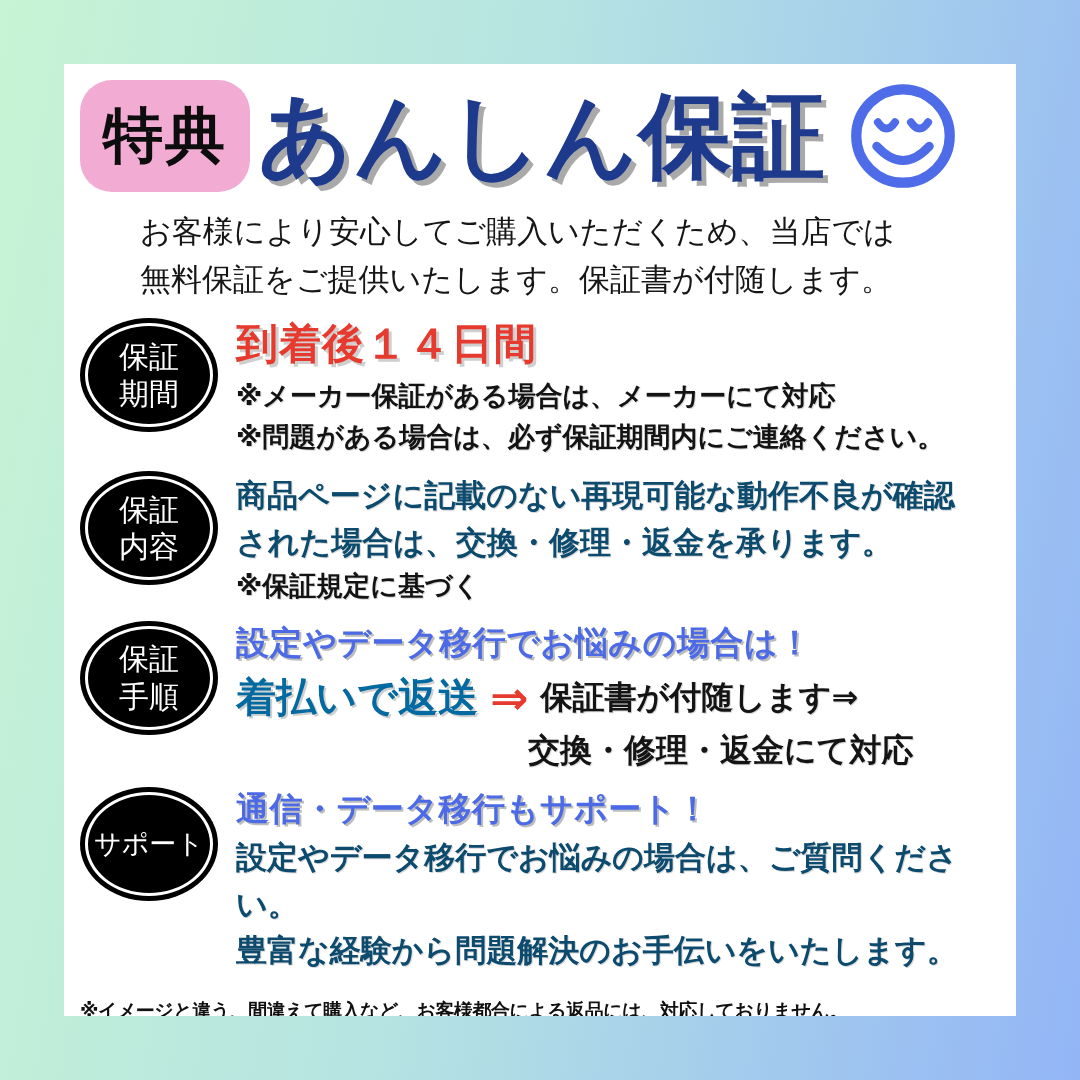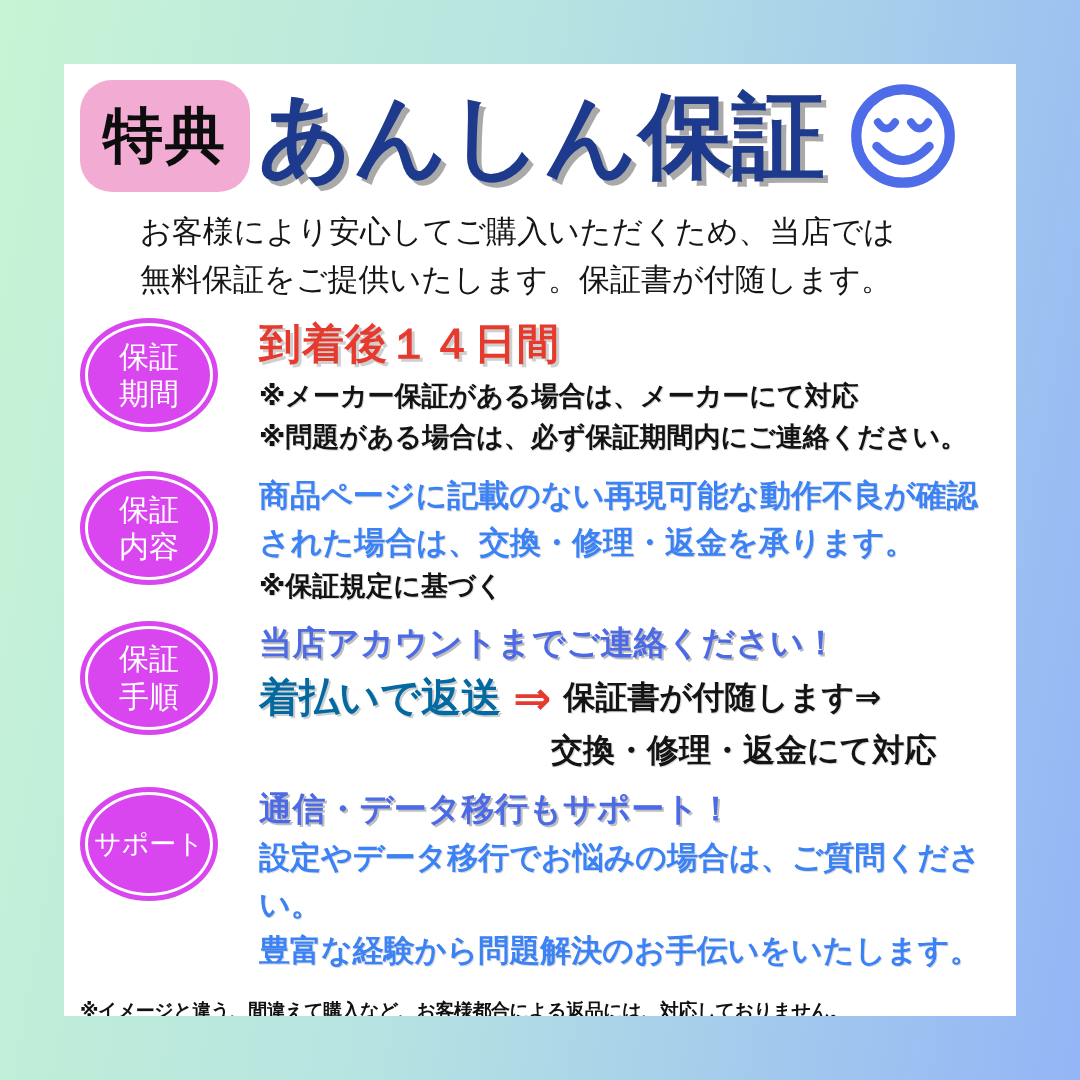--- a/index.html
+++ b/index.html
@@ -27,39 +27,39 @@
   }
   .smiley { width:114px; height:114px; margin-left:auto; margin-right:30px; flex:0 0 auto; }
   
   .intro {
     margin:14px 0 0 60px; font-size:31px; line-height:1.55; color:#161616;
     font-weight:500; flex:0 0 auto;
   }
   
   .section { display:flex; gap:18px; margin-top:14px; flex:0 0 auto; }
   .ellipse {
-    flex:0 0 138px; height:114px; background:#d946ef; border-radius:50%;
+    flex:0 0 138px; height:114px; background:#000000; border-radius:50%;
     position:relative; display:flex; flex-direction:column;
     align-items:center; justify-content:center; color:#fff;
     font-size:30px; line-height:1.25; text-align:center; font-weight:400;
   }
   .ellipse .ring { position:absolute; inset:5px; border:3px solid #fff; border-radius:50%; pointer-events:none; }
   .ellipse.small-label { font-size:27px; }
-  .content { flex:1; padding-top:2px; min-width:0;margin-left:23px; }
+  .content { flex:1; padding-top:2px; min-width:0; }
   .h-red {
     font-size:42px; font-weight:900; color:#e73a2e; line-height:1.15;
     text-shadow:3px 3px 0 #cfcfcf; letter-spacing:1px;
   }
   .h-blue {
     font-size:33px; font-weight:900; color:#4c6ae6; line-height:1.2;
     text-shadow:2px 2px 0 #bdbdbd; letter-spacing:0.5px;
   }
   .note { font-size:27px; font-weight:800; color:#131313; line-height:1.5; text-shadow:1px 1px 0 #d8d8d8; }
   .notes { margin-top:8px; }
-  .body-strong { font-size:31px; font-weight:800; color:#3b82f6; line-height:1.5; text-shadow:1px 1px 0 #d8d8d8; }
+  .body-strong { font-size:31px; font-weight:800; color:#0c4a6e; line-height:1.5; text-shadow:1px 1px 0 #d8d8d8; }
   .step-line { display:flex; align-items:center; gap:12px; margin-top:8px; white-space:nowrap; }
   .step-left { font-size:40px; font-weight:900; color:#0369a1; text-shadow:2px 2px 0 #cfcfcf; }
   .red-arrow { font-size:46px; font-weight:900; color:#e73a2e; line-height:1; }
   .step-right { font-size:32px; font-weight:900; color:#141414; text-shadow:1px 1px 0 #d8d8d8; }
   .step-line2 { margin-left:292px; margin-top:4px; font-size:32px; font-weight:900; color:#141414; text-shadow:1px 1px 0 #d8d8d8; }
   .sec-body { margin-top:6px; }
   
   .footer { margin-top:18px; flex:0 0 auto; }
   .footer-note { font-size:19px; font-weight:800; color:#111; line-height:1.9; letter-spacing:-0.5px; white-space:nowrap; }
 </style>
@@ -114,21 +114,21 @@
     </div>
   </div>
 
   <div class="section">
     <div class="ellipse">
       <span class="ring"></span>
       <span>保証</span>
       <span>手順</span>
     </div>
     <div class="content">
-      <div class="h-blue">当店アカウントまでご連絡ください！</div>
+      <div class="h-blue">設定やデータ移行でお悩みの場合は！</div>
       <div class="step-line">
         <span class="step-left">着払いで返送</span>
         <span class="red-arrow">⇒</span>
         <span class="step-right">保証書が付随します⇒</span>
       </div>
       <div class="step-line2">交換・修理・返金にて対応</div>
     </div>
   </div>
 
   <div class="section">

